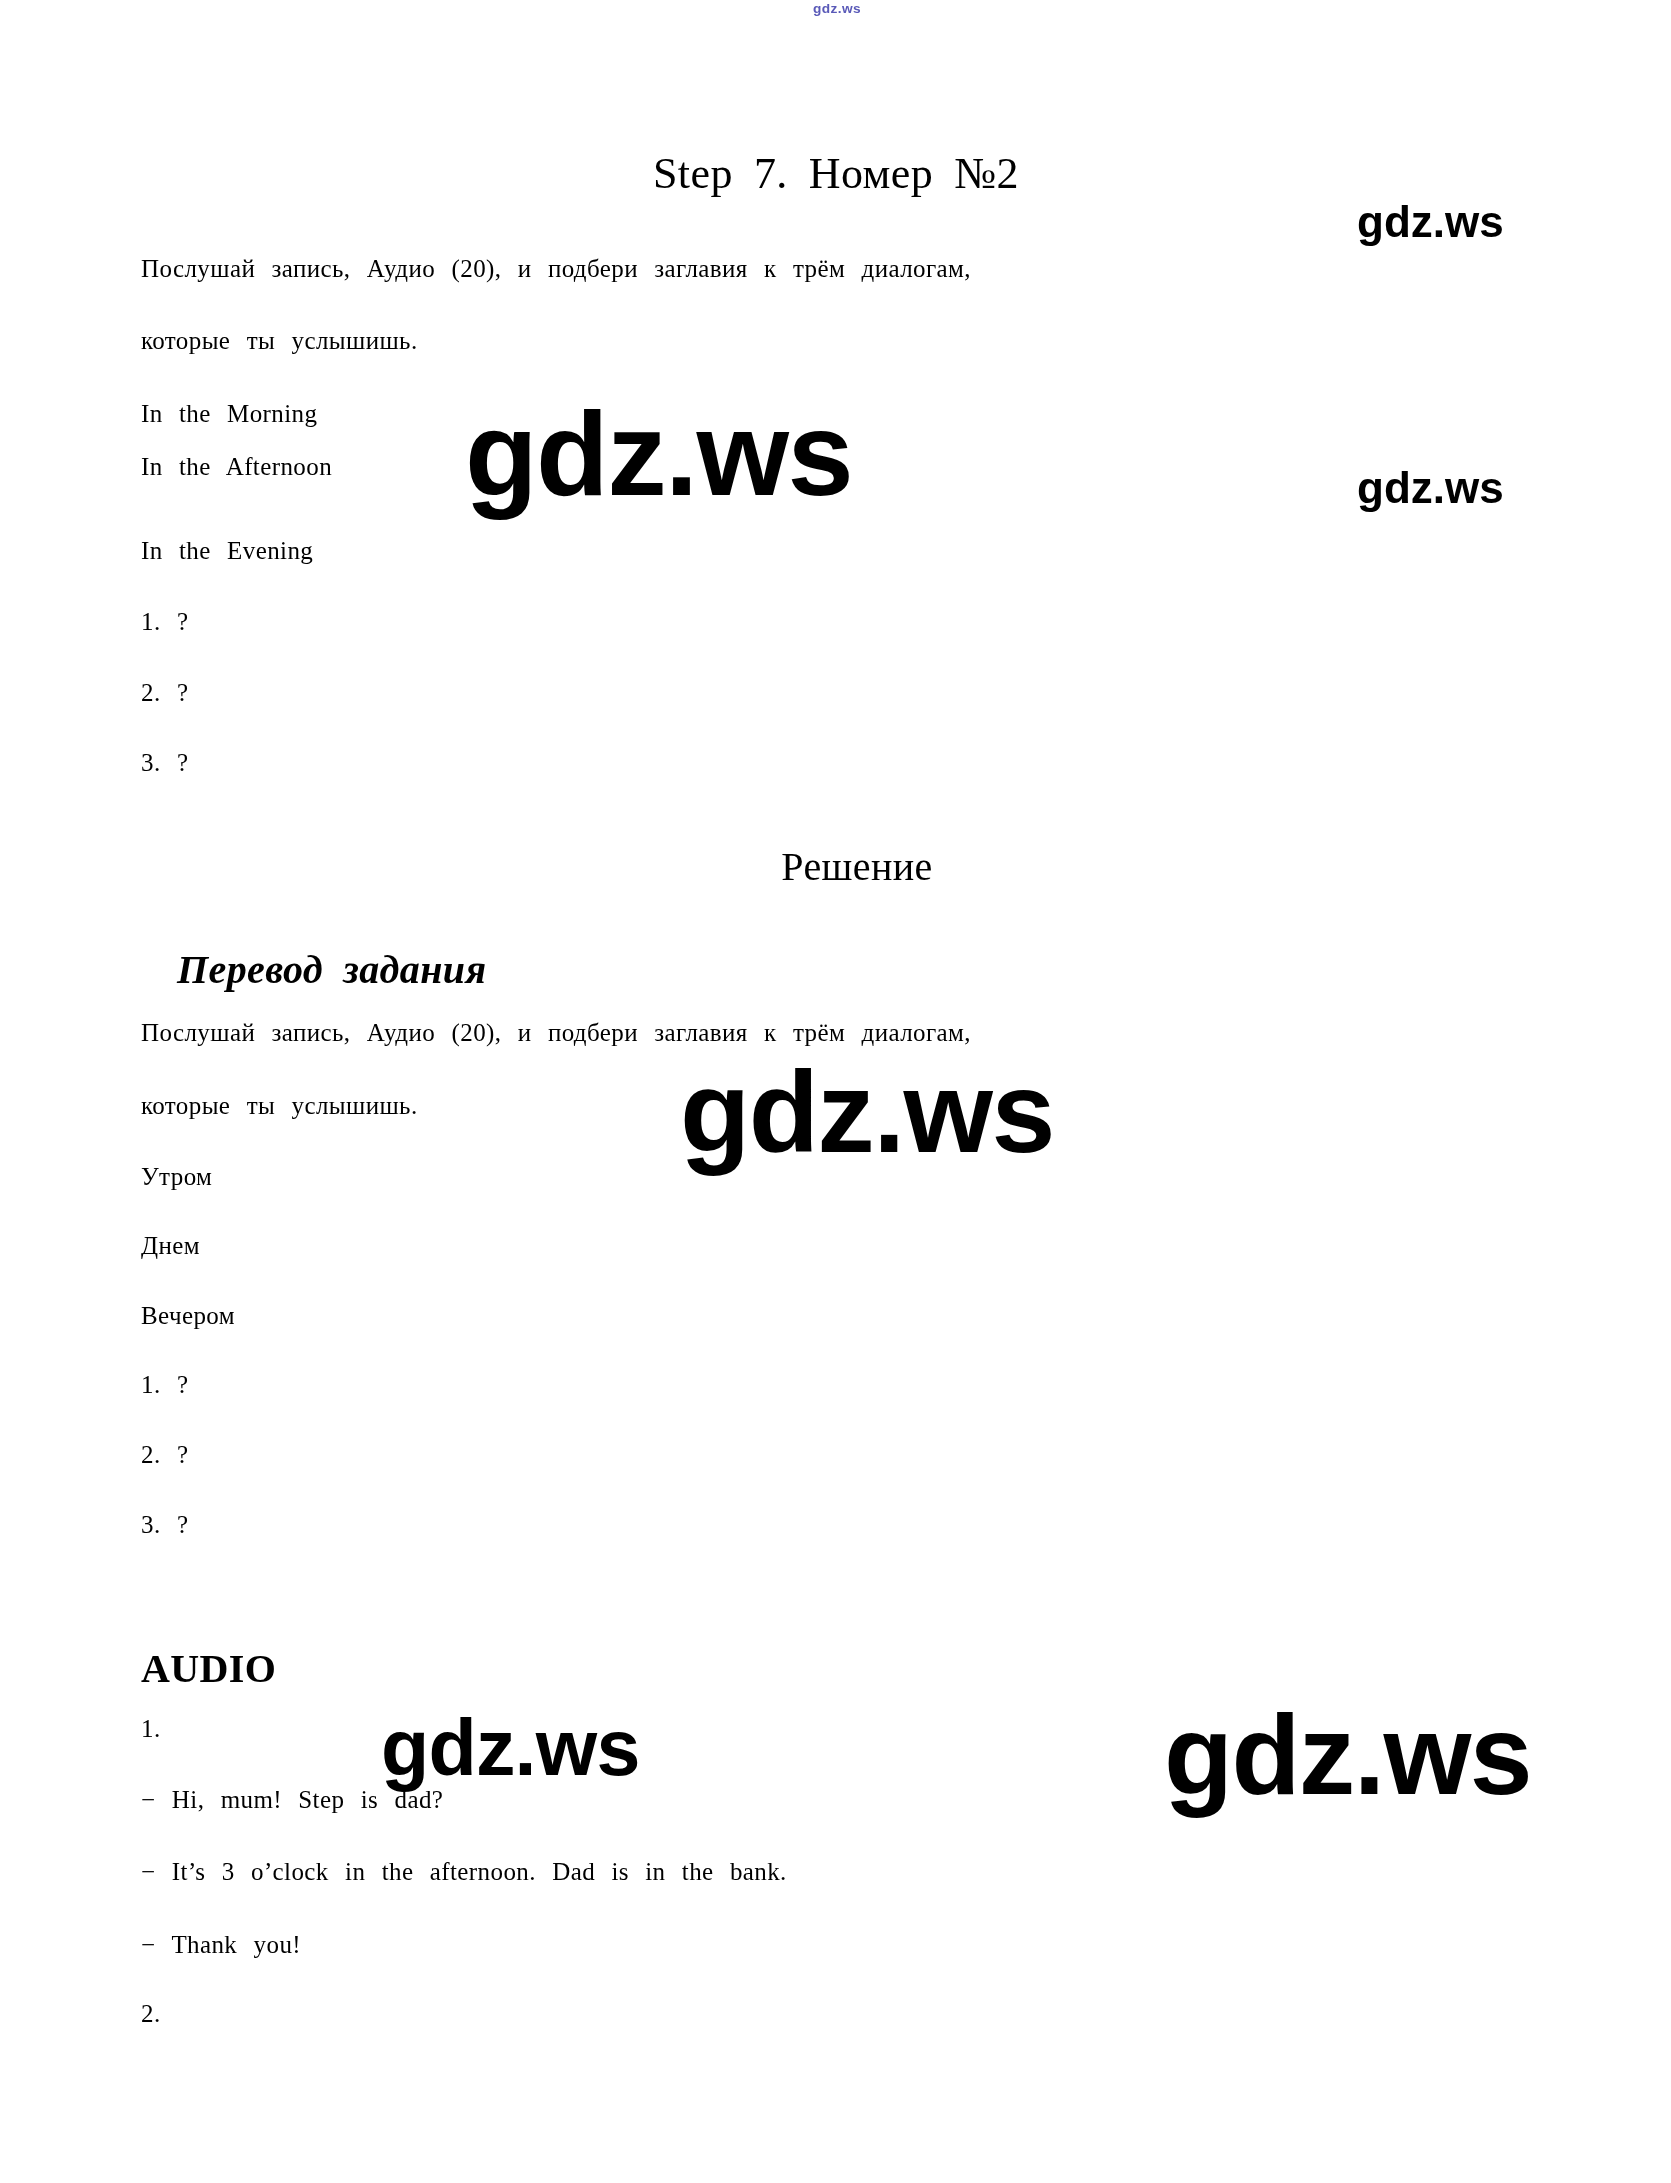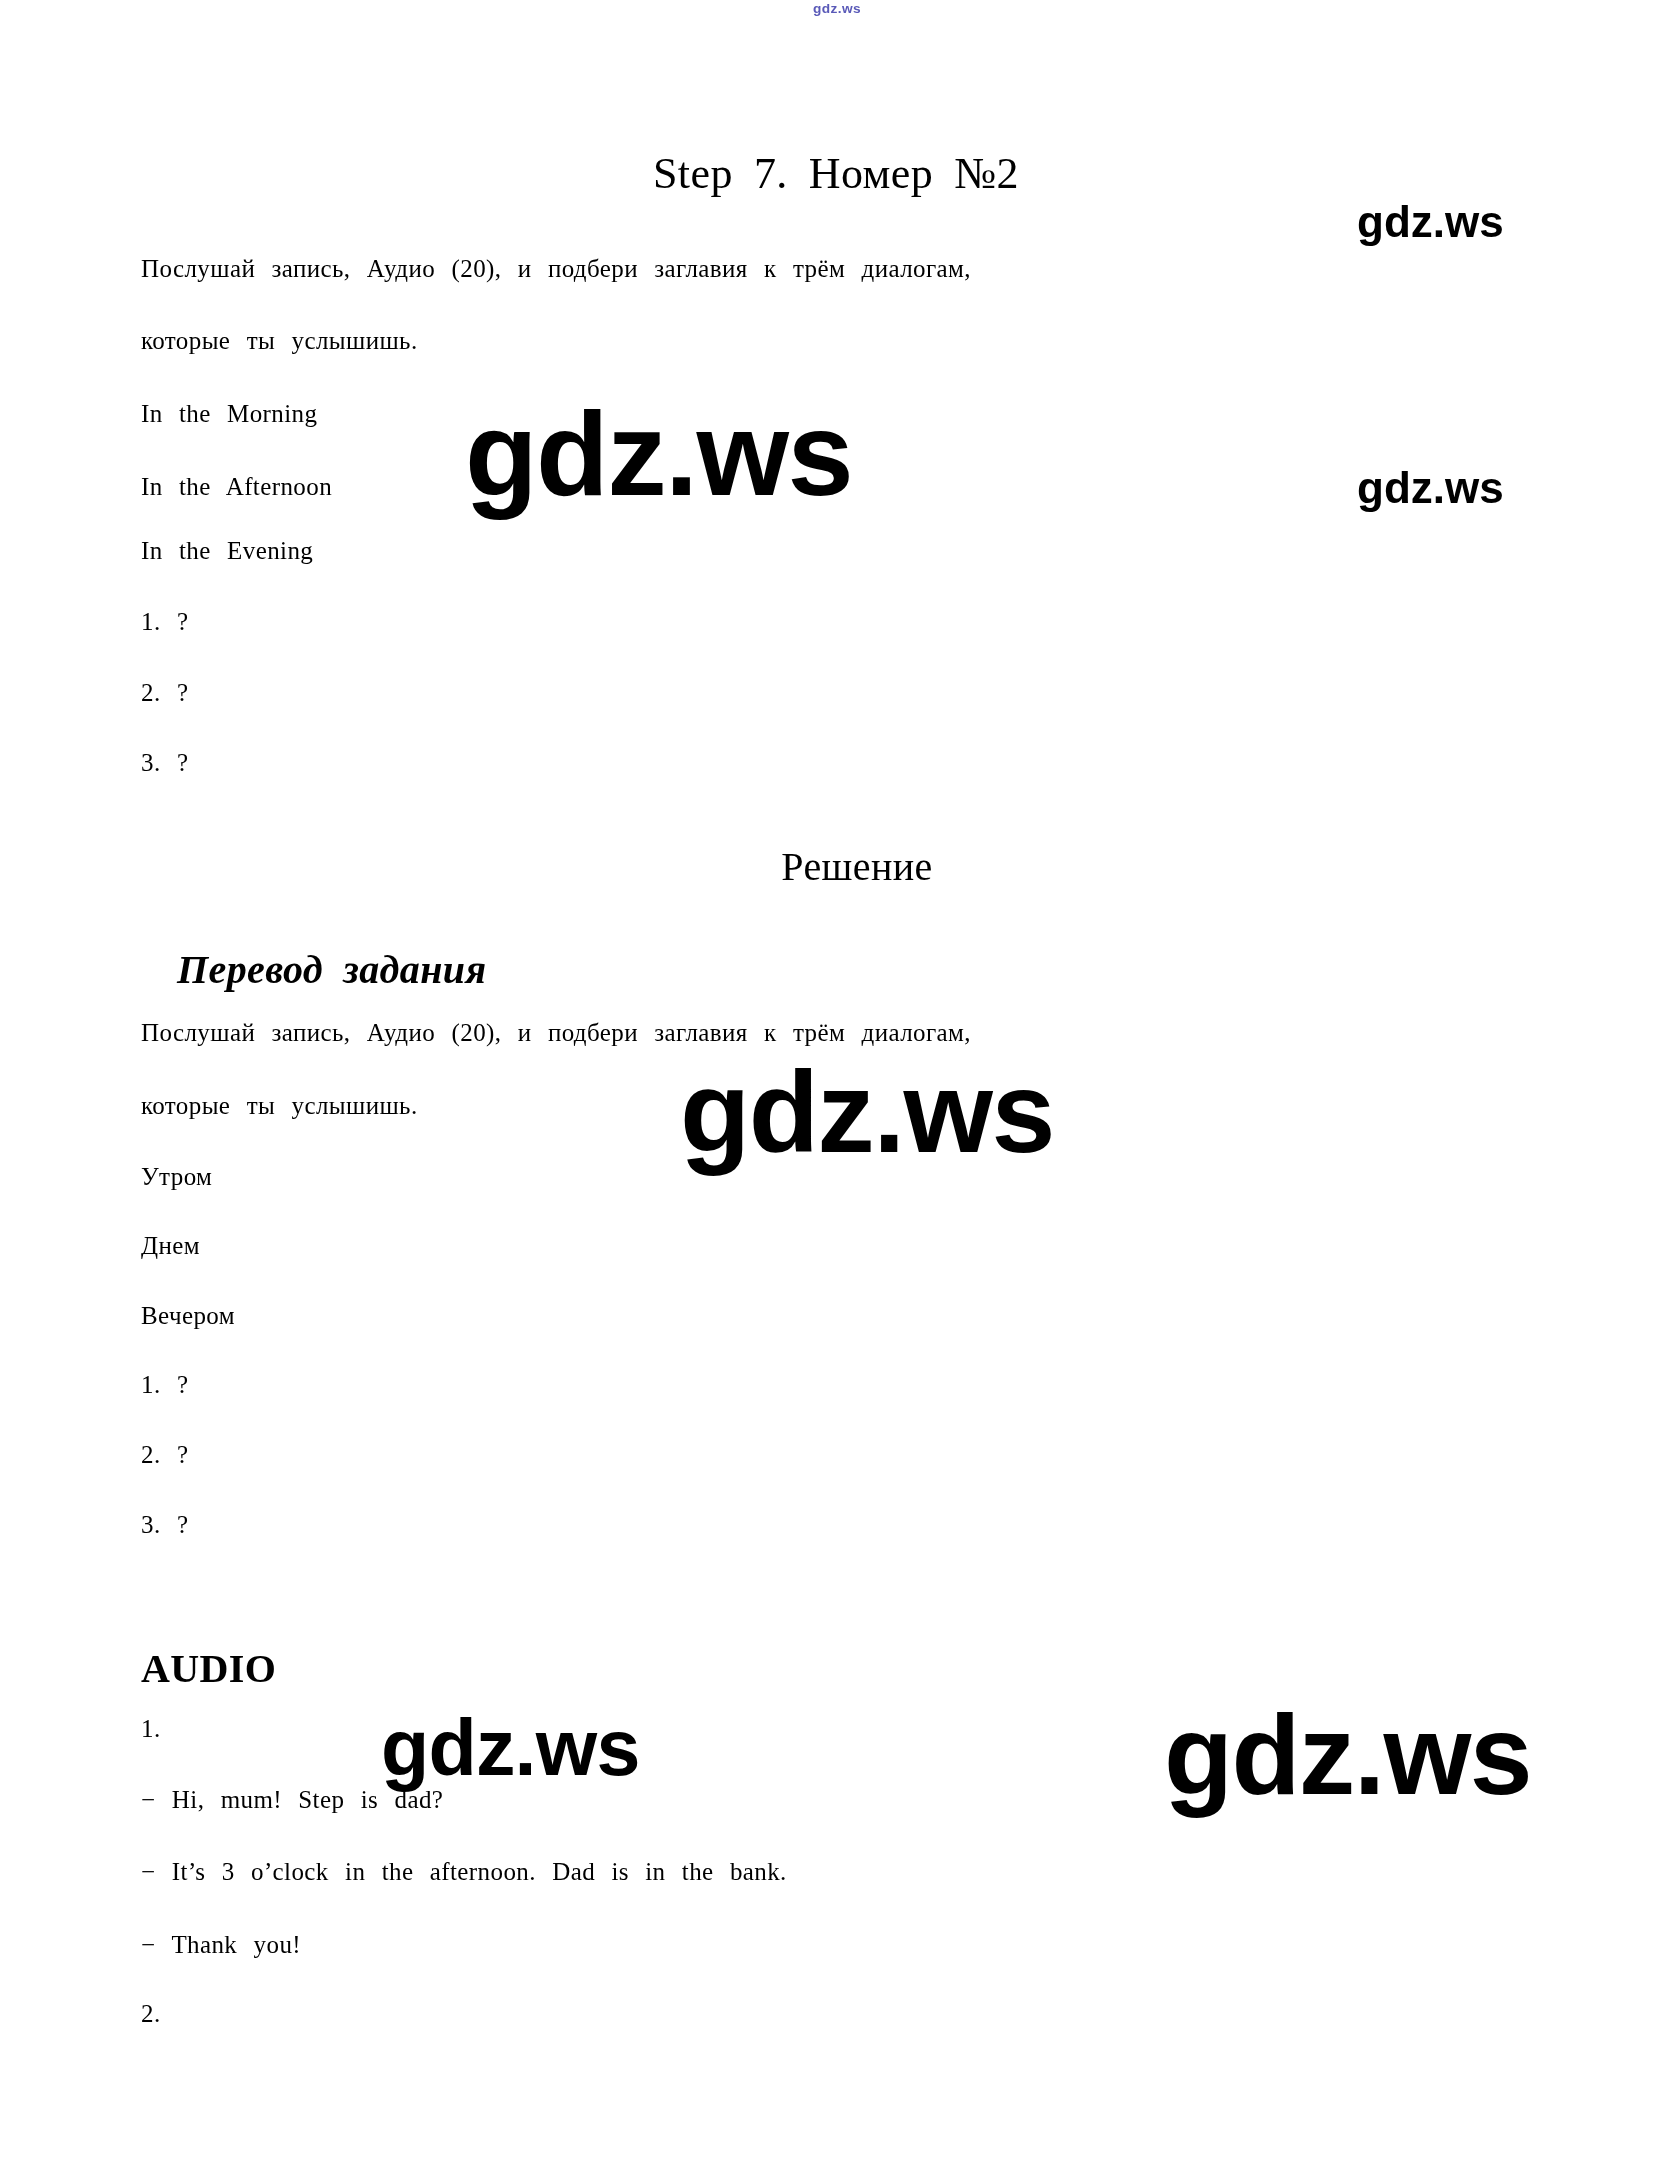--- a/index.html
+++ b/index.html
@@ -61,21 +61,21 @@
   <div class="wm wm-tiny" style="color:#5a5ab8;">gdz.ws</div>
 
   <div class="line centered title" style="top:150px;font-family:Liberation Serif, serif;">Step 7. Номер №2</div>
 
   <div class="wm wm-top-right">gdz.ws</div>
 
   <div class="line" style="top:255px;">Послушай запись, Аудио (20), и подбери заглавия к трём диалогам,</div>
   <div class="line" style="top:327px;">которые ты услышишь.</div>
 
   <div class="line" style="top:400px;">In the Morning</div>
-  <div class="line" style="top:473px;">In the Afternoon</div>
+  <div class="line" style="top:453px;">In the Afternoon</div>
 
   <div class="wm wm-big-1">gdz.ws</div>
   <div class="wm wm-right-mid">gdz.ws</div>
 
   <div class="line" style="top:537px;">In the Evening</div>
 
   <div class="line" style="top:608px;">1. ?</div>
   <div class="line" style="top:679px;">2. ?</div>
   <div class="line" style="top:749px;">3. ?</div>
 

